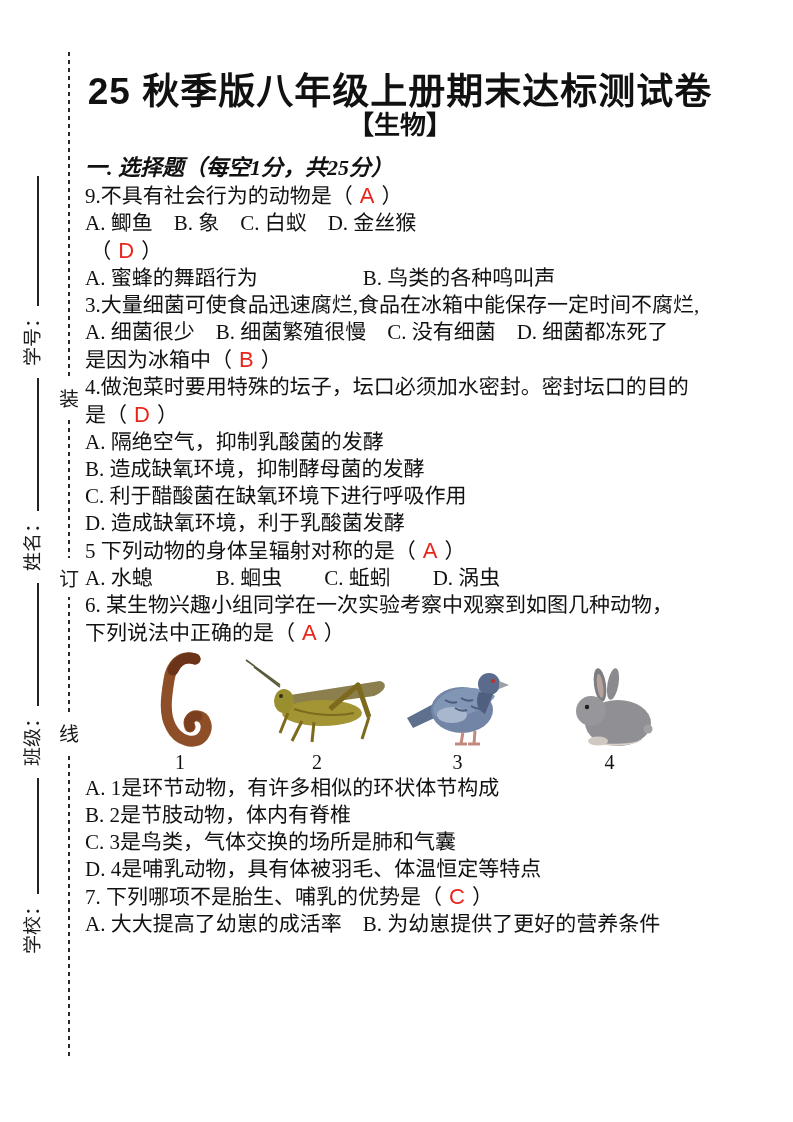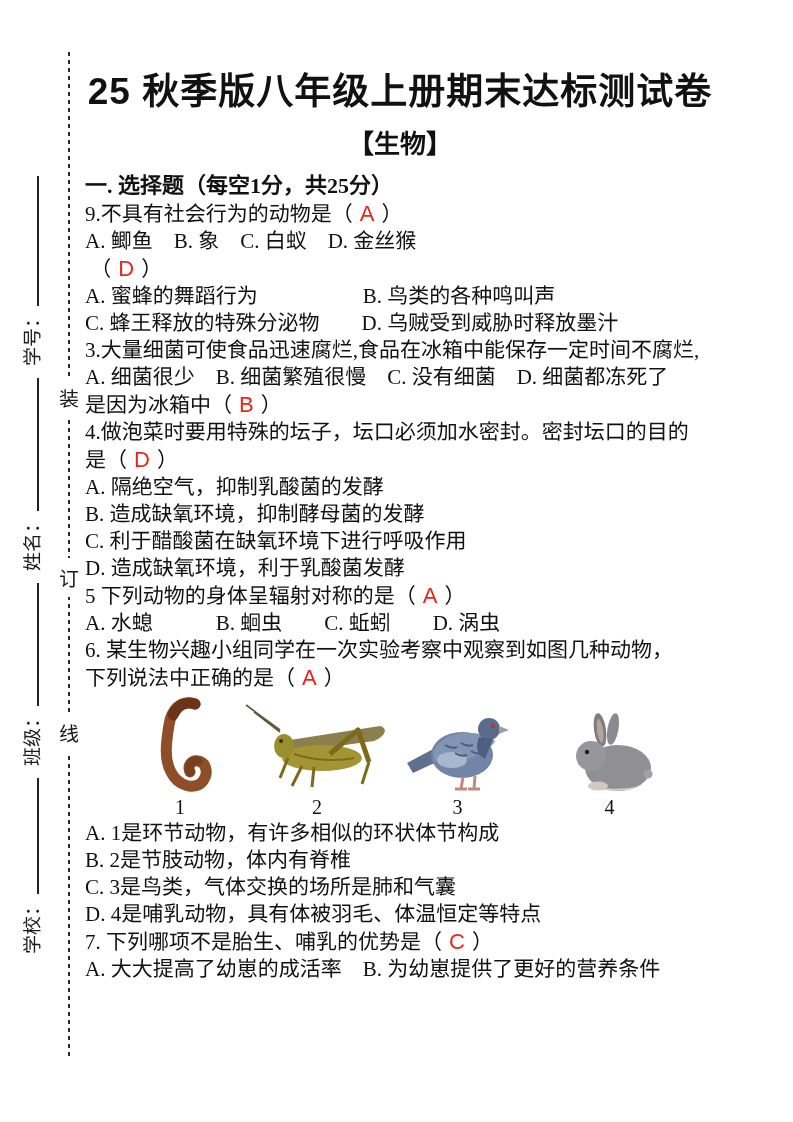--- a/index.html
+++ b/index.html
@@ -29,24 +29,24 @@
   .bind-group:nth-child(2) .bind-blank{width:123px;}
   .bind-group:nth-child(3) .bind-blank{width:133px;}
   .bind-group:nth-child(4) .bind-blank{width:130px;}
   
   .content{position:absolute; left:85px; top:74px; width:630px;}
   .title{
     text-align:center; font-size:37px; font-weight:700; line-height:36px;
     font-family:"Liberation Sans","DejaVu Sans",sans-serif; letter-spacing:1px;
   }
   .subject{
-    text-align:center; font-size:26px; font-weight:700; line-height:32px; margin-top:18px;
-    font-family:Liberation Sans, sans-serif;
+    text-align:center; font-size:26px; font-weight:700; line-height:32px; 
+    font-family:Liberation Serif, serif;
   }
-  .section-heading{font-size:22px; font-weight:700; line-height:28px; margin-top:12px;}
+  .section-heading{font-size:22px; font-weight:700; line-height:28px; margin-top:12px;font-style:italic;}
   .lines{font-size:21px;}
   .line{line-height:27px; white-space:pre-wrap;}
   .ans{
     color:var(--ans,#e8251b); font-family:"Liberation Sans","DejaVu Sans",sans-serif;
     font-size:22px; margin:0 7px; font-weight:500;
   }
   
   .figure-row{position:relative; height:126px; margin:1px 0 1px 0;}
   .fig-item{position:absolute; bottom:0; display:flex; flex-direction:column; align-items:center;}
   .fig-item.f1{left:50px;  width:90px;}
@@ -87,21 +87,20 @@
   <div class="content">
     <div class="title">25 秋季版八年级上册期末达标测试卷</div>
     <div class="subject">【生物】</div>
     <div class="section-heading">一. 选择题（每空1分，共25分）</div>
 
     <div class="lines" id="lines-top">
         <div class="line"><span>9.不具有社会行为的动物是（</span><span class="ans">A</span><span>）</span></div>
         <div class="line"><span>A. 鲫鱼　B. 象　C. 白蚁　D. 金丝猴</span></div>
         <div class="line"><span> （</span><span class="ans">D</span><span>）</span></div>
         <div class="line"><span>A. 蜜蜂的舞蹈行为　　　　　B. 鸟类的各种鸣叫声</span></div>
-        <div class="line"><span>C. 蜂王释放的特殊分泌物　　D. 乌贼受到威胁时释放墨汁</span></div>
         <div class="line"><span>3.大量细菌可使食品迅速腐烂,食品在冰箱中能保存一定时间不腐烂,</span></div>
         <div class="line"><span>A. 细菌很少　B. 细菌繁殖很慢　C. 没有细菌　D. 细菌都冻死了</span></div>
         <div class="line"><span>是因为冰箱中（</span><span class="ans">B</span><span>）</span></div>
         <div class="line"><span>4.做泡菜时要用特殊的坛子，坛口必须加水密封。密封坛口的目的</span></div>
         <div class="line"><span>是（</span><span class="ans">D</span><span>）</span></div>
         <div class="line"><span>A. 隔绝空气，抑制乳酸菌的发酵</span></div>
         <div class="line"><span>B. 造成缺氧环境，抑制酵母菌的发酵</span></div>
         <div class="line"><span>C. 利于醋酸菌在缺氧环境下进行呼吸作用</span></div>
         <div class="line"><span>D. 造成缺氧环境，利于乳酸菌发酵</span></div>
         <div class="line"><span>5 下列动物的身体呈辐射对称的是（</span><span class="ans">A</span><span>）</span></div>

